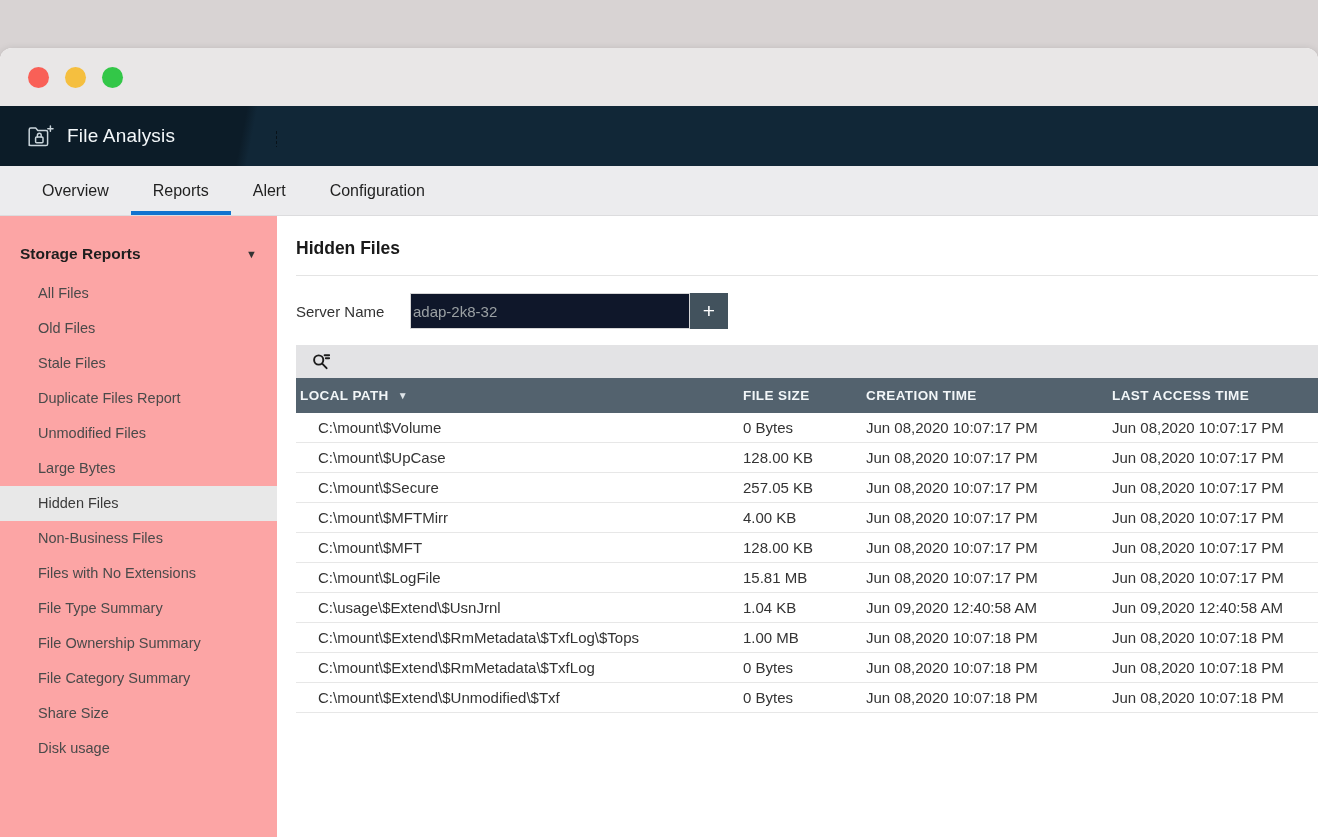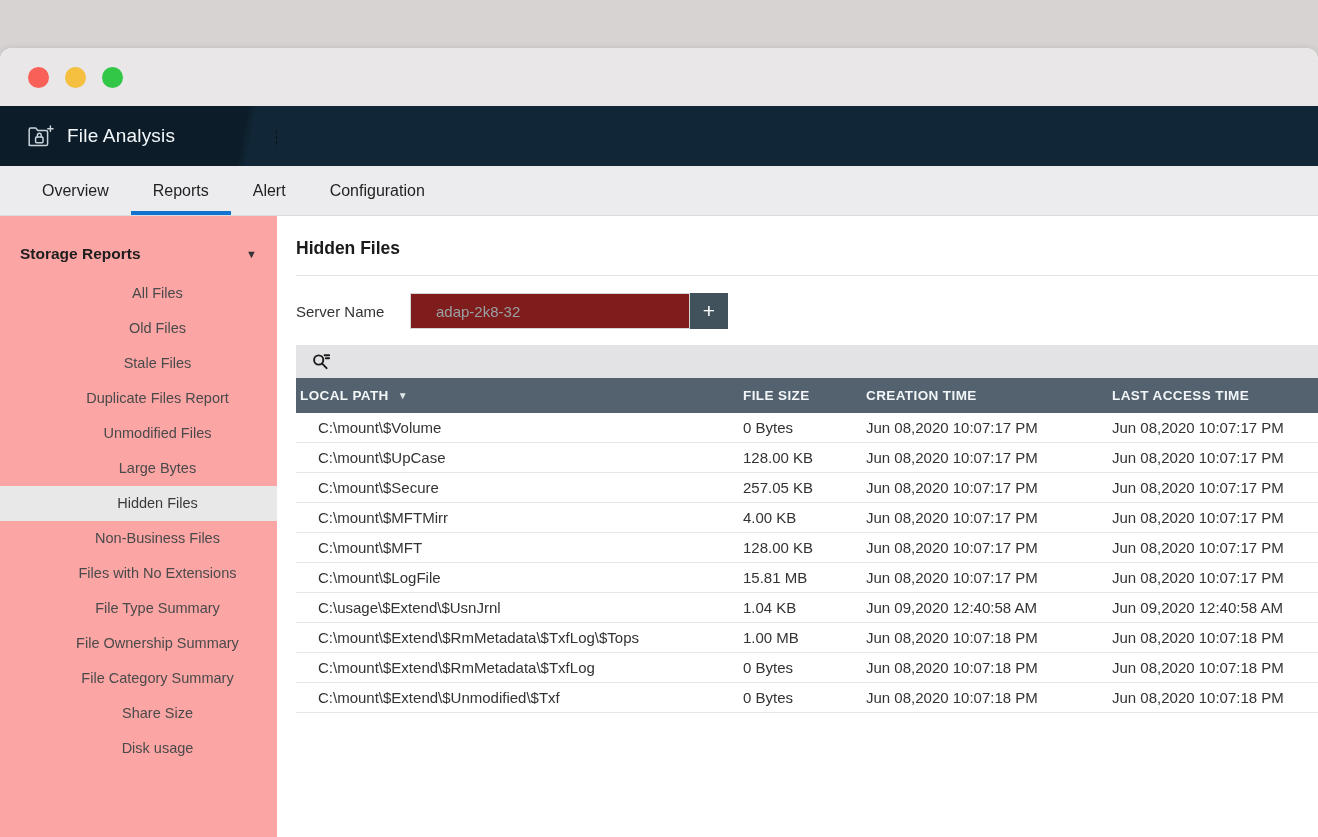--- a/index.html
+++ b/index.html
@@ -71,36 +71,36 @@
   .sidebar { width:277px; flex:0 0 auto; background:#fca5a5; padding-top:20px; }
   .sidebar-head {
     display:flex; align-items:center; justify-content:space-between;
     padding:0 20px 0 20px; height:36px; cursor:pointer;
   }
   .sidebar-head .sb-title { font-size:15.5px; font-weight:700; color:#1d1d1d; }
   .sb-caret { font-size:11px; color:#333; }
   .sb-list { margin-top:4px; }
   .sb-item {
     height:35px; line-height:35px; padding-left:38px;
-    font-size:14.5px; color:#4a4a4a; cursor:pointer; white-space:nowrap;text-align:center;
+    font-size:14.5px; color:#4a4a4a; cursor:pointer; white-space:nowrap;
   }
   .sb-item.active { background:#e8e8e8; color:#3a3a3a; }
 
   
   .main { flex:1 1 auto; background:#fff; padding-left:19px; min-width:0; }
   .page-title {
     margin-top:22px; font-size:17.5px; font-weight:700; color:#1a1a1a;
     padding-bottom:16px; border-bottom:1px solid #e4e4e4;
   }
   .server-row { display:flex; align-items:center; margin-top:17px; height:36px; }
   .server-label { font-size:15px; color:#333; width:114px; flex:0 0 auto; }
   .server-input {
-    width:280px; height:36px; border:1px solid #d6d6d6; background:#7f1d1d;
+    width:280px; height:36px; border:1px solid #d6d6d6; background:#0f172a;
     font-family:"Liberation Sans",sans-serif; font-size:15px; color:#9aa0a3;
-    padding:0 25px; outline:none;
+    padding:0 2px; outline:none;
   }
   .add-btn {
     width:38px; height:36px; background:#42525d; border:none; cursor:pointer;
     color:#fff; font-size:21px; line-height:36px; font-weight:400;
   }
   .toolbar {
     margin-top:16px; height:33px; background:#e3e3e5;
     display:flex; align-items:center; padding-left:16px;
   }
   .search-icon { width:18px; height:18px; cursor:pointer; }

